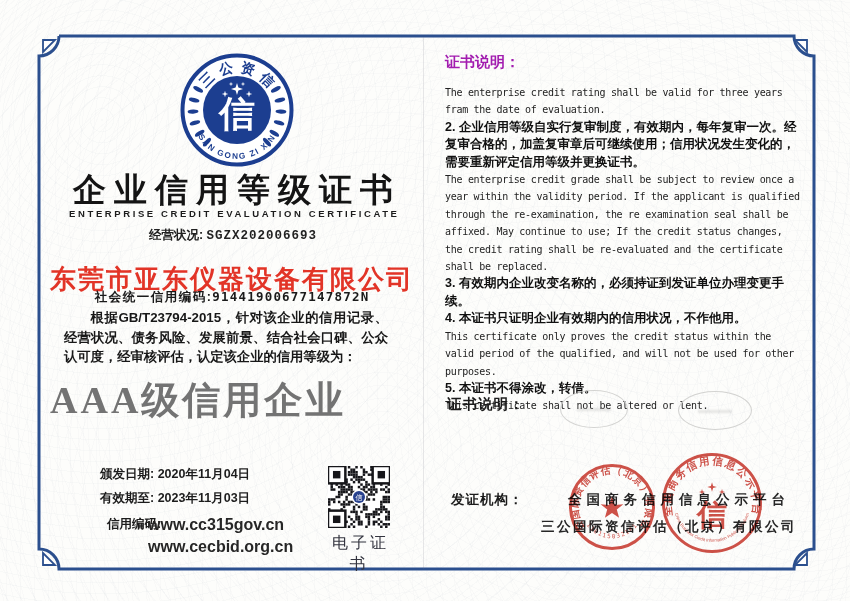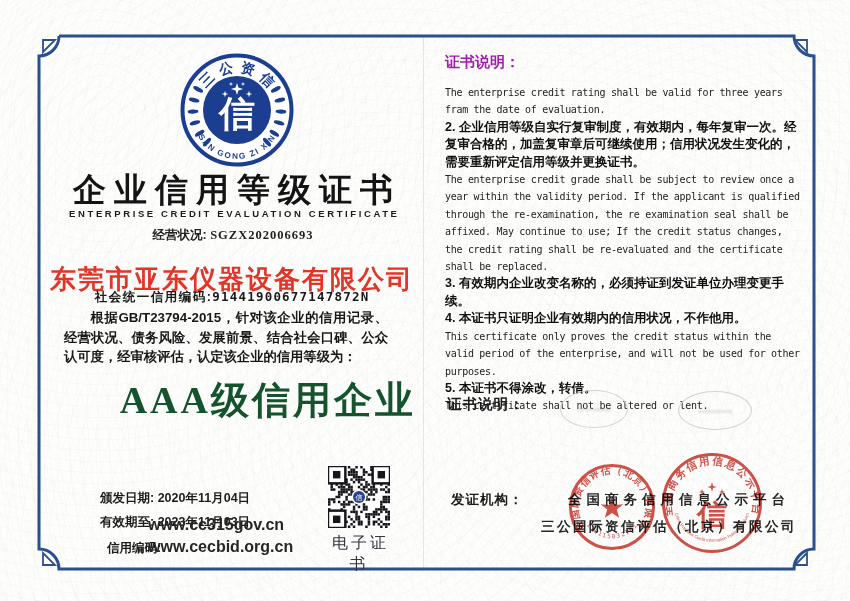--- a/index.html
+++ b/index.html
@@ -19,32 +19,32 @@
       repeating-radial-gradient(circle at 95% 65%, rgba(165,175,190,.08) 0 1px, transparent 1px 10px);
   }
   .abs{position:absolute;}
   .fold-line{left:423px;top:37px;width:1px;height:532px;background:rgba(110,115,130,.16);}
   
   .l-title{left:50px;top:168px;width:366px;text-align:center;font-size:33px;font-weight:bold;
     letter-spacing:8px;text-indent:8px;color:#141414;white-space:nowrap;}
   .l-subtitle{left:50px;top:208px;width:366px;text-align:center;font-size:9.5px;font-weight:bold;
     letter-spacing:2.6px;text-indent:2.6px;color:#1c1c1c;white-space:nowrap;}
   .l-creditno{left:50px;top:227px;width:366px;text-align:center;font-size:12.5px;font-weight:bold;color:#222;}
-  .l-creditno .mono{font-family:Liberation Serif, serif;letter-spacing:1px;}
+  .l-creditno .mono{font-family:Liberation Mono, monospace;letter-spacing:1px;}
   .l-company{left:40px;top:262px;width:384px;text-align:center;font-size:26px;font-weight:800;
     letter-spacing:2px;color:#e23427;white-space:nowrap;}
   .l-uscc{left:40px;top:289px;width:384px;text-align:center;font-size:12.5px;font-weight:bold;
     letter-spacing:1.5px;color:#1a1a1a;}
   .l-uscc .mono{font-family:"DejaVu Sans Mono","Liberation Mono",monospace;letter-spacing:1.2px;}
   .l-para{left:64px;top:308px;width:324px;font-size:13.3px;font-weight:600;line-height:19.5px;
     text-align:justify;text-indent:2em;color:#181818;}
-  .l-rating{left:50px;top:375px;width:366px;text-align:right;
+  .l-rating{left:50px;top:375px;width:366px;text-align:left;
     font-family:"Liberation Serif","DejaVu Serif",serif;font-size:38px;font-weight:900;
-    letter-spacing:3px;color:#14532d;white-space:nowrap;}
-  .l-row{font-size:12.5px;font-weight:bold;color:#1c1c1c;white-space:nowrap;margin-top:24px;}
+    letter-spacing:3px;color:#737373;white-space:nowrap;}
+  .l-row{font-size:12.5px;font-weight:bold;color:#1c1c1c;white-space:nowrap;}
   .r-issue{left:100px;top:466px;}
   .r-valid{left:100px;top:490px;}
   .r-query-label{left:107px;top:516px;font-weight:bold;}
   .l-url{left:148px;font-size:16px;font-weight:600;color:#262626;}
   .url1{top:516px;} .url2{top:538px;}
   .qr-wrap{left:328px;top:466px;width:62px;height:62px;}
   .qr-caption{left:321px;top:533px;width:76px;text-align:center;font-size:16px;letter-spacing:3px;
     text-indent:3px;color:#33343f;}
   
   .rp-heading{left:445px;top:53px;font-size:15px;font-weight:bold;color:#a21caf;}
@@ -415,21 +415,21 @@
   <div class="abs qr-caption">电子证书</div>
 
   <div class="abs rp-heading">证书说明：</div>
 
   <div class="abs rp-list">
       <div class="en">The enterprise credit rating shall be valid for three years fram the date of evaluation.</div>
       <div class="zh">2. 企业信用等级自实行复审制度，有效期内，每年复审一次。经复审合格的，加盖复审章后可继续使用；信用状况发生变化的，需要重新评定信用等级并更换证书。</div>
       <div class="en">The enterprise credit grade shall be subject to review once a year within the validity period. If the applicant is qualified through the re-examination, the re examination seal shall be affixed. May continue to use; If the credit status changes, the credit rating shall be re-evaluated and the certificate shall be replaced.</div>
       <div class="zh">3. 有效期内企业改变名称的，必须持证到发证单位办理变更手续。</div>
       <div class="zh">4. 本证书只证明企业有效期内的信用状况，不作他用。</div>
-      <div class="en">This certificate only proves the credit status within the valid period of the enterprise, and will not be used for other purposes.</div>
+      <div class="en">This certificate only proves the credit status within the valid period of the qualified, and will not be used for other purposes.</div>
       <div class="zh">5. 本证书不得涂改，转借。</div>
       <div class="en">This certificate shall not be altered or lent.</div>
     </div>
 
   <div class="abs rp-annual">证书说明：</div>
   <div class="abs review-oval oval1">
       <i></i>
     </div>
   <div class="abs review-oval oval2">
       <i></i>

